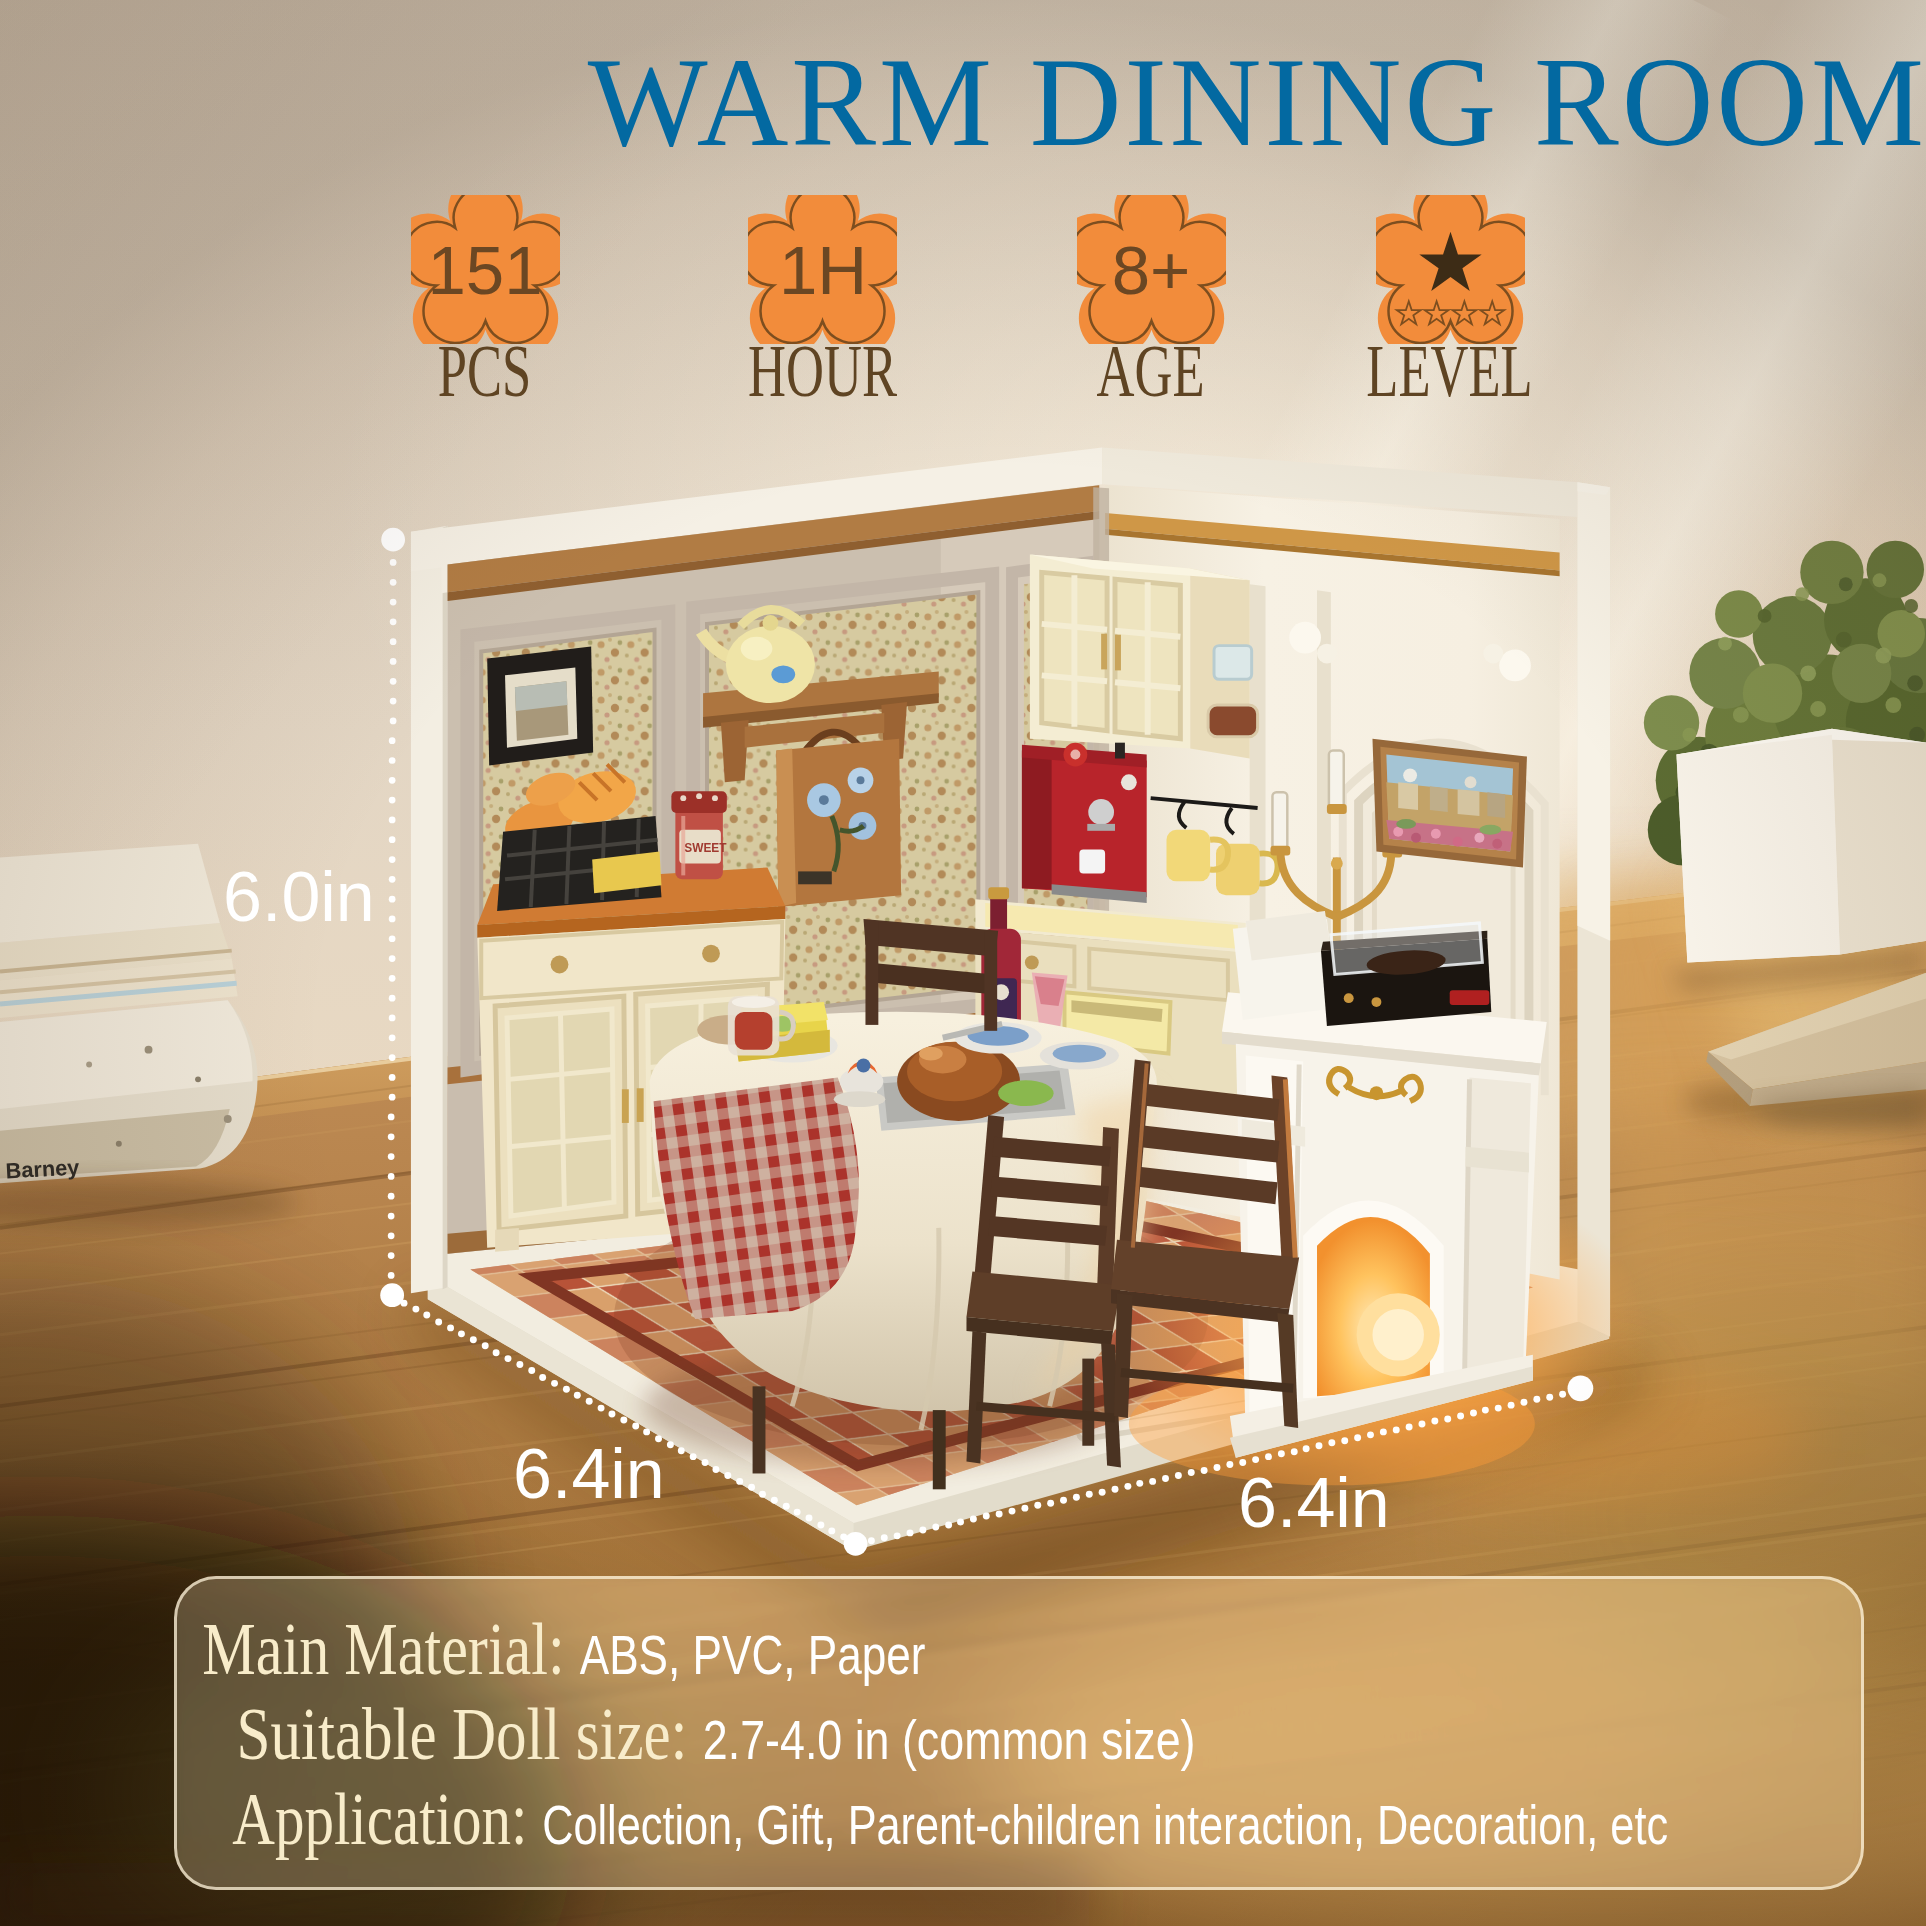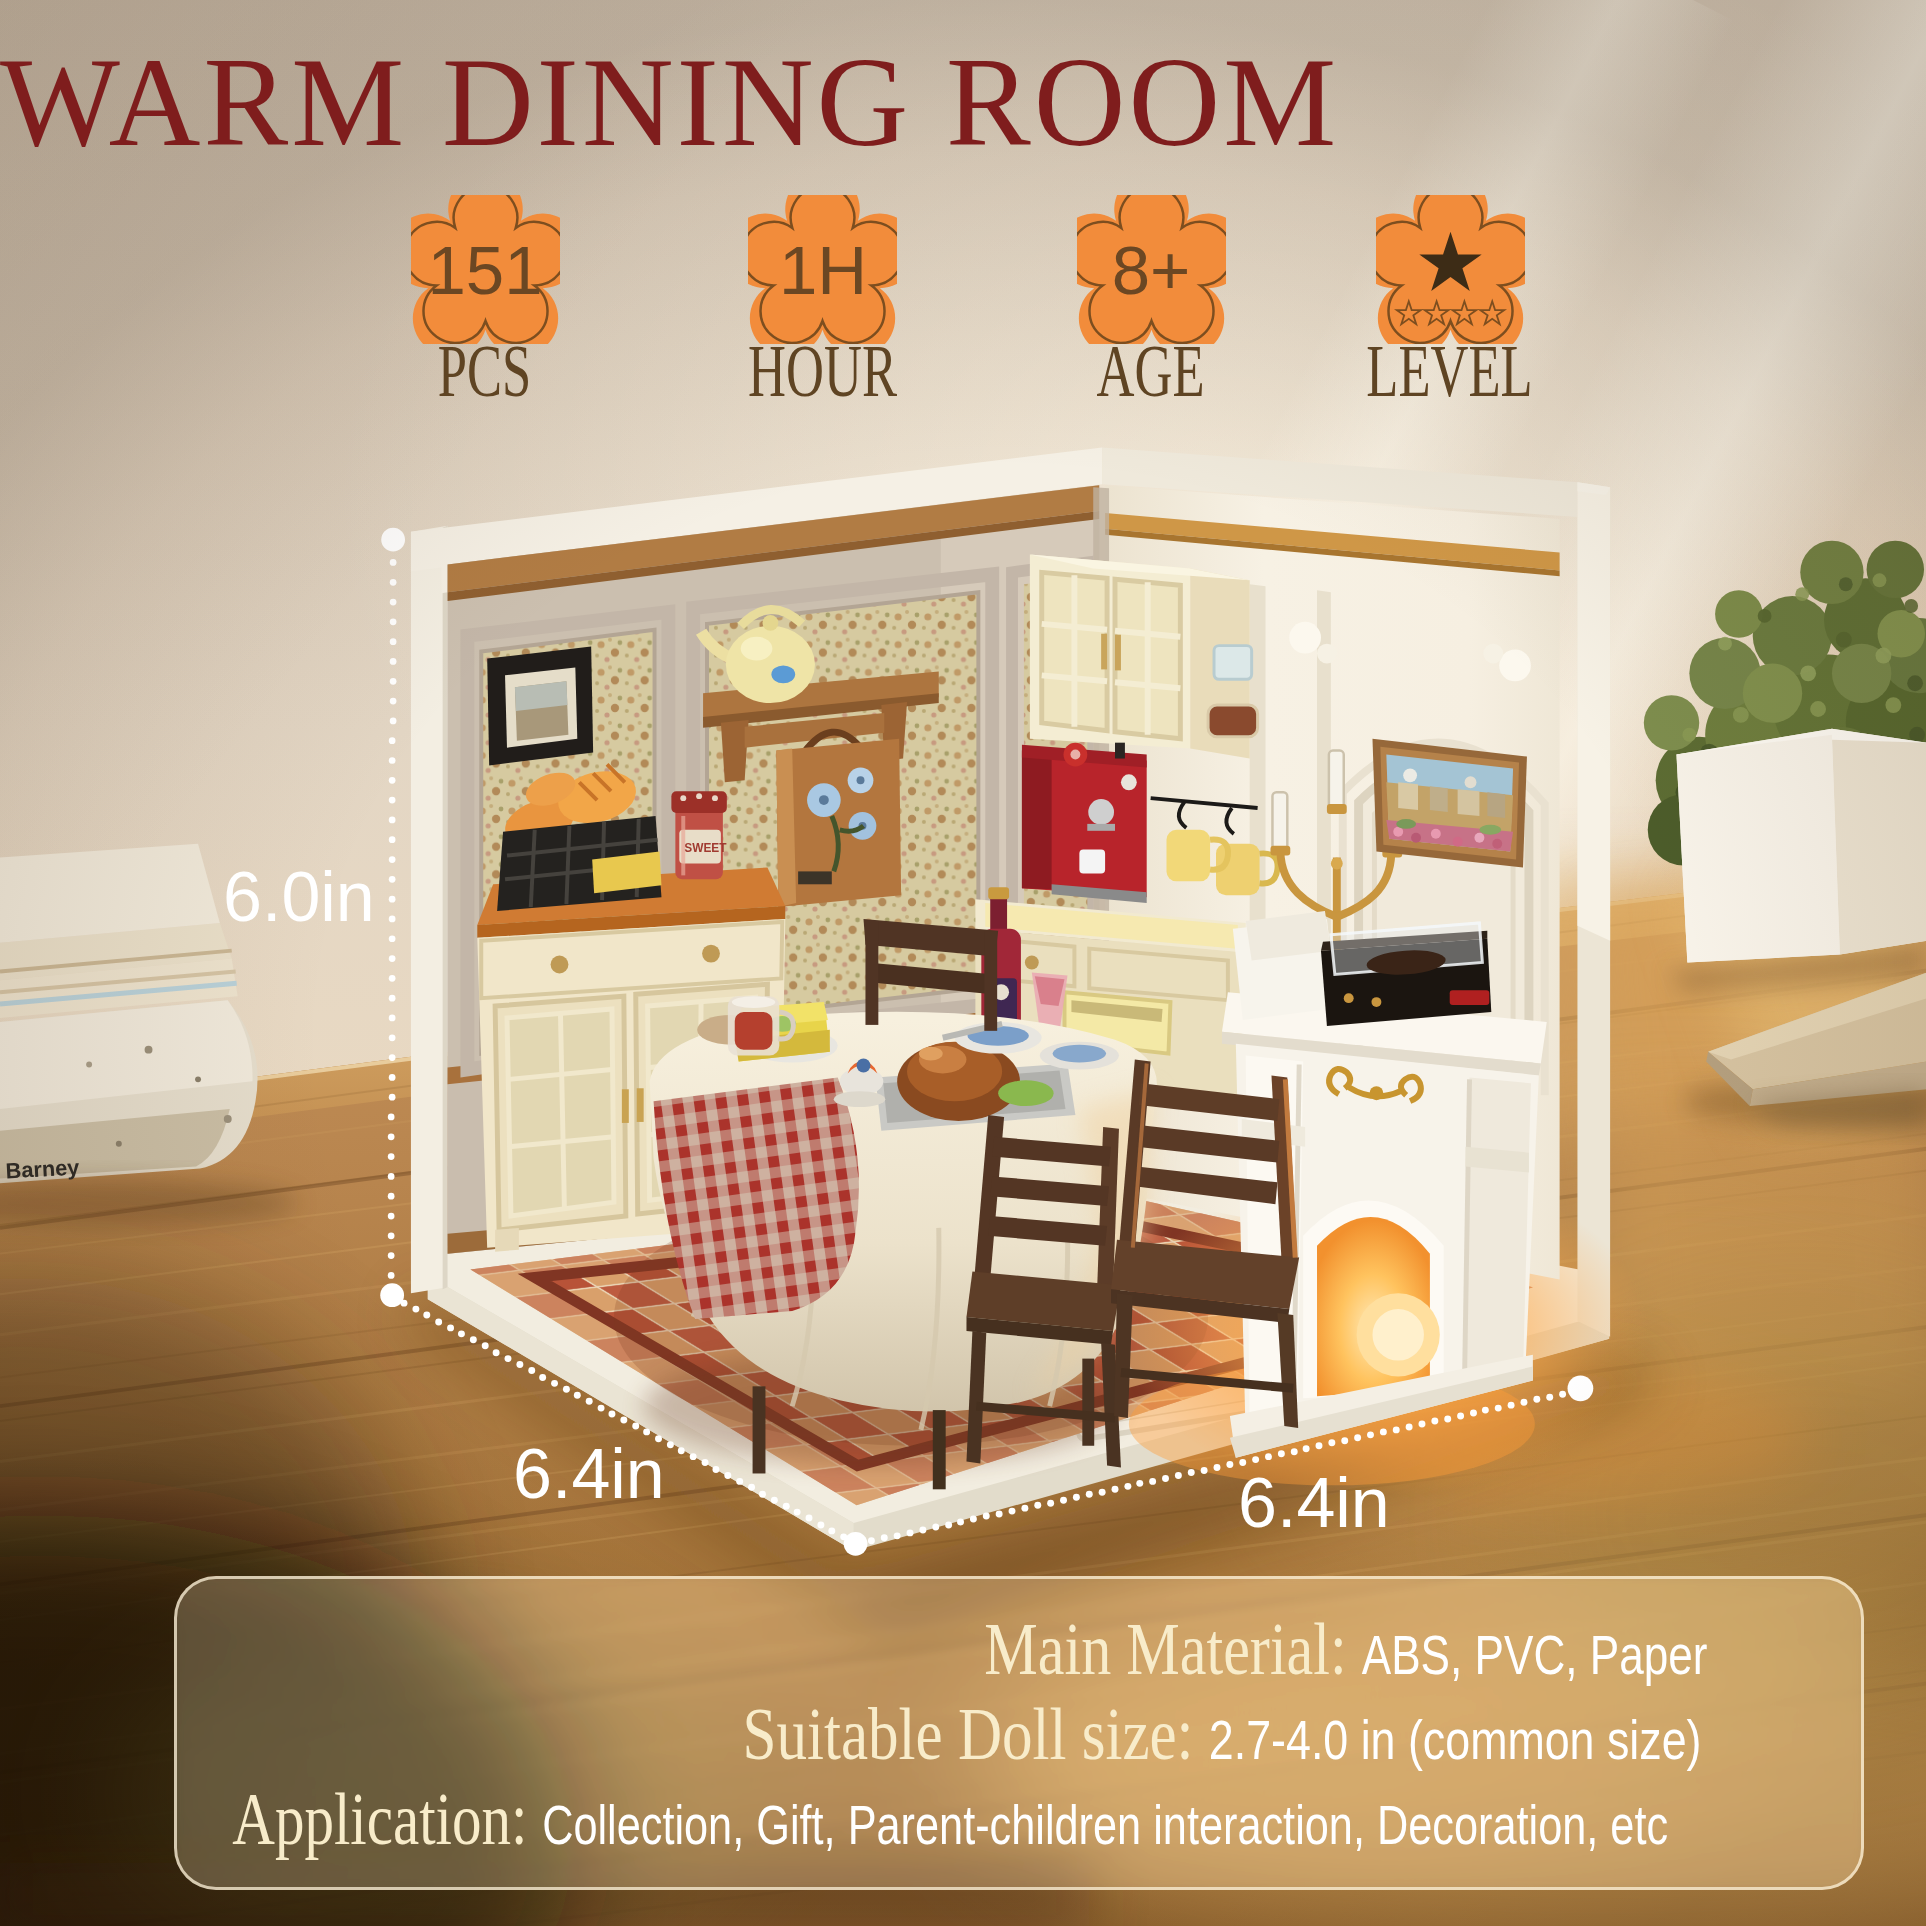--- a/index.html
+++ b/index.html
@@ -5,30 +5,30 @@
 html,body{margin:0;padding:0;width:1927px;height:1927px;overflow:hidden}
 body{position:relative;font-family:"Liberation Sans",sans-serif;background:#e2d5c3}
 .abs{position:absolute}
 .wall{left:0;top:0;width:1927px;height:1927px;
  background:
   radial-gradient(1287px 891px at 64% 26%, rgba(255,247,230,0.55), rgba(255,247,230,0) 70%),
   radial-gradient(891px 693px at 100% 44%, rgba(222,178,128,0.4), rgba(222,178,128,0) 70%),
   linear-gradient(128deg, rgba(142,120,96,0.20), rgba(142,120,96,0) 24%),
   linear-gradient(180deg,#d8cbba 0%,#e3d6c4 38%,#e9d9c2 60%,#e6d2b6 100%);}
 .streak{pointer-events:none}
-.title{left:0;top:30px;width:1927px;text-align:left;font-family:"Liberation Serif",serif;
- font-size:127px;letter-spacing:3px;color:#7f1d1d;font-weight:400;white-space:nowrap}
+.title{left:0;top:30px;width:1927px;text-align:right;font-family:"Liberation Serif",serif;
+ font-size:127px;letter-spacing:3px;color:#0369a1;font-weight:400;white-space:nowrap}
 .blabel{font-family:"Liberation Serif",serif;color:#5f4423;font-size:73px;line-height:73px;
  text-align:center;width:297px;margin-left:-149px;transform:scaleX(0.72)}
 .bnum{font-weight:normal;color:#6b4723;font-size:69px;line-height:69px;text-align:center;width:218px;margin-left:-109px}
 .dim{color:#fff;font-size:70px;white-space:nowrap}
 .panel{left:174px;top:1576px;width:1684px;height:308px;border-radius:42px;
  border:3px solid rgba(253,242,218,0.75);background:rgba(252,240,216,0.22);
  -webkit-backdrop-filter:blur(5px) brightness(1.13);backdrop-filter:blur(5px) brightness(1.13)}
-.pline{position:absolute;width:1684px;text-align:right;white-space:nowrap}
+.pline{position:absolute;width:1684px;text-align:left;white-space:nowrap}
 .pserif{font-family:"Liberation Serif",serif;color:#f8ecca;font-size:75px}
 .psans{color:#ffffff;font-size:55px}
 .sq{display:inline-block;transform-origin:50% 50%;white-space:nowrap}
 </style>
 </head>
 <body>
 
 <div class="abs wall"></div>
 
 <div class="abs streak" style="left:1317px;top:-79px;width:228px;height:891px;transform:rotate(27deg);background:linear-gradient(90deg,rgba(255,250,238,0) 0%,rgba(255,250,238,0.55) 50%,rgba(255,250,238,0) 100%)"></div>

